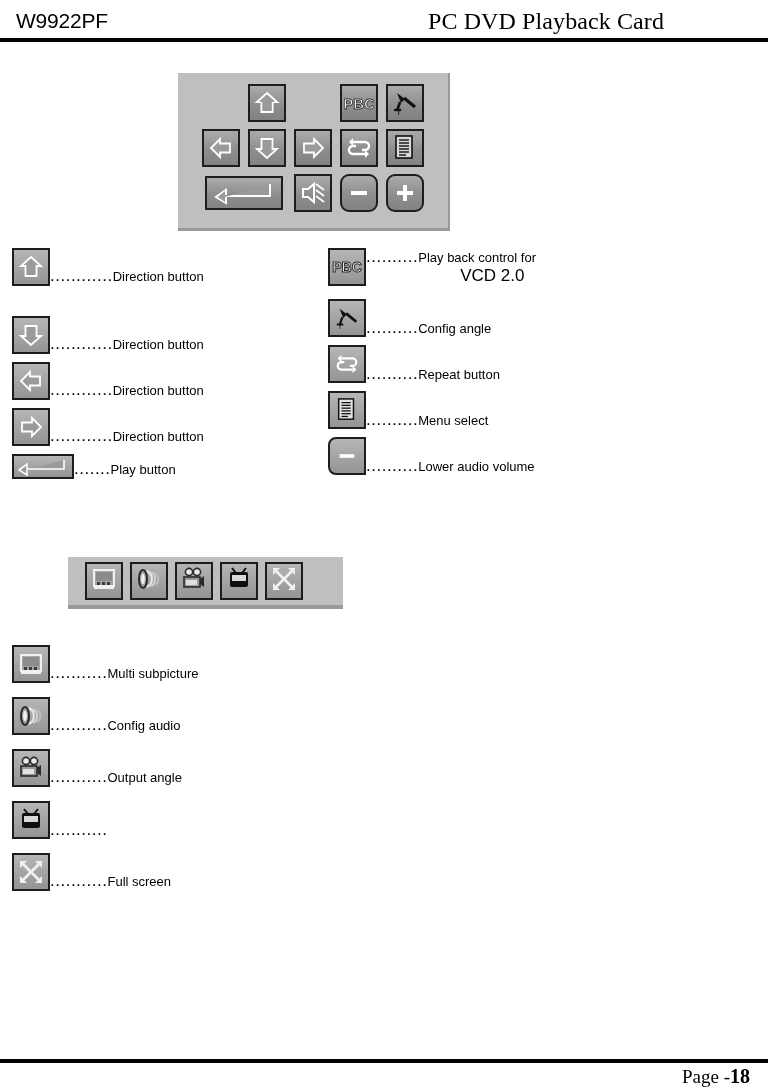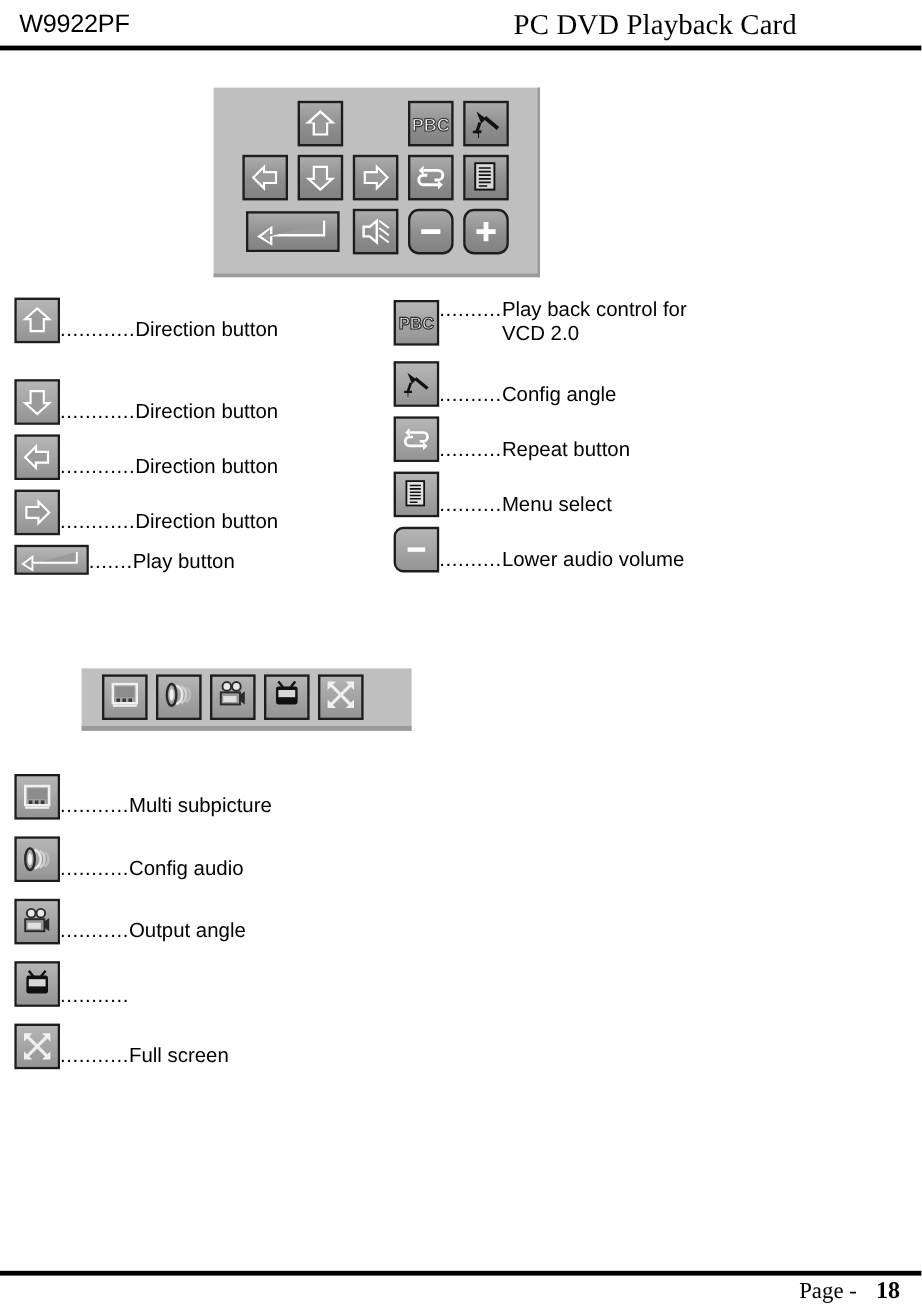--- a/index.html
+++ b/index.html
@@ -51,21 +51,21 @@
     width: 768px; height: 4px;
     background: #000;
   }
   .page-footer {
     position: absolute;
     bottom: 2px; right: 18px;
     font-family: "Liberation Serif", serif;
     font-size: 19px;
     display: flex;
     align-items: baseline;
-    gap: 16px;
+    gap: 0;
   }
   .page-footer .pg-num { font-weight: bold; font-size: 20px; }
 
   
   .panel {
     position: absolute;
     background: #bfbfbf;
     box-sizing: border-box;
   }
   .panel-main {
@@ -153,27 +153,28 @@
   }
   .leader {
     font-family: "Liberation Sans", sans-serif;
     font-size: 17px;
     letter-spacing: 0.5px;
     line-height: 1;
     color: #000;
   }
   .lbl {
     font-family: "Liberation Sans", sans-serif;
-    font-size: 17px;
+    font-size: 13px;
     line-height: 1.15;
   }
   .lbl2 {
     font-family: "Liberation Sans", sans-serif;
     font-size: 17px;
     line-height: 1.15;
+    margin-left: 42px;
   }
   .lbl-wrap { display:flex; flex-direction: column; }
 
   
   .sp-a { height: 30px; }
   .sp-c { height: 8px; }
   .sp-d { height: 13px; }
   .sp-e { height: 14px; }
 </style>
 </head>

